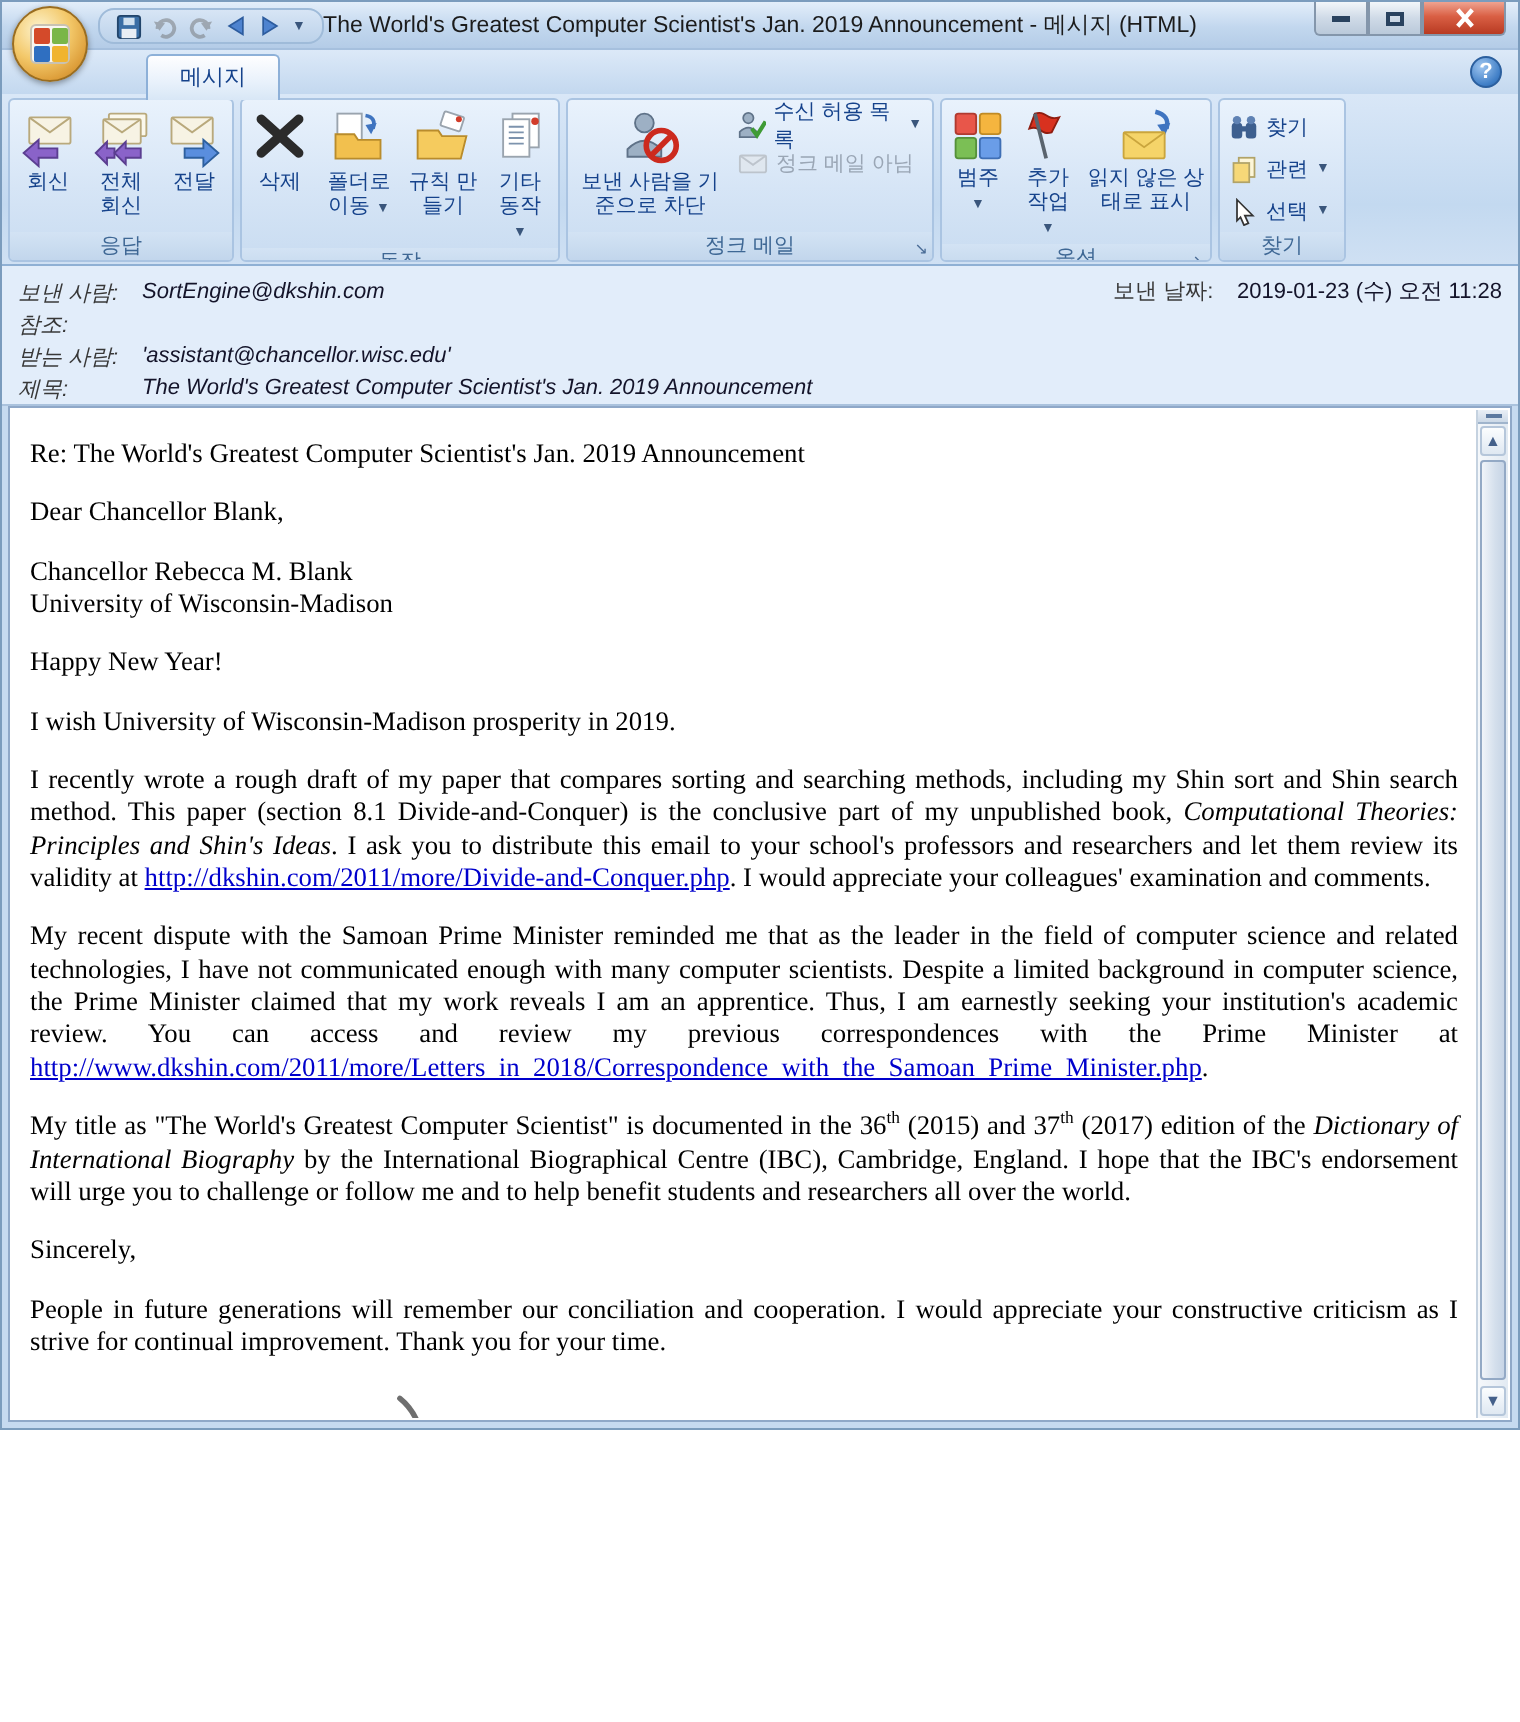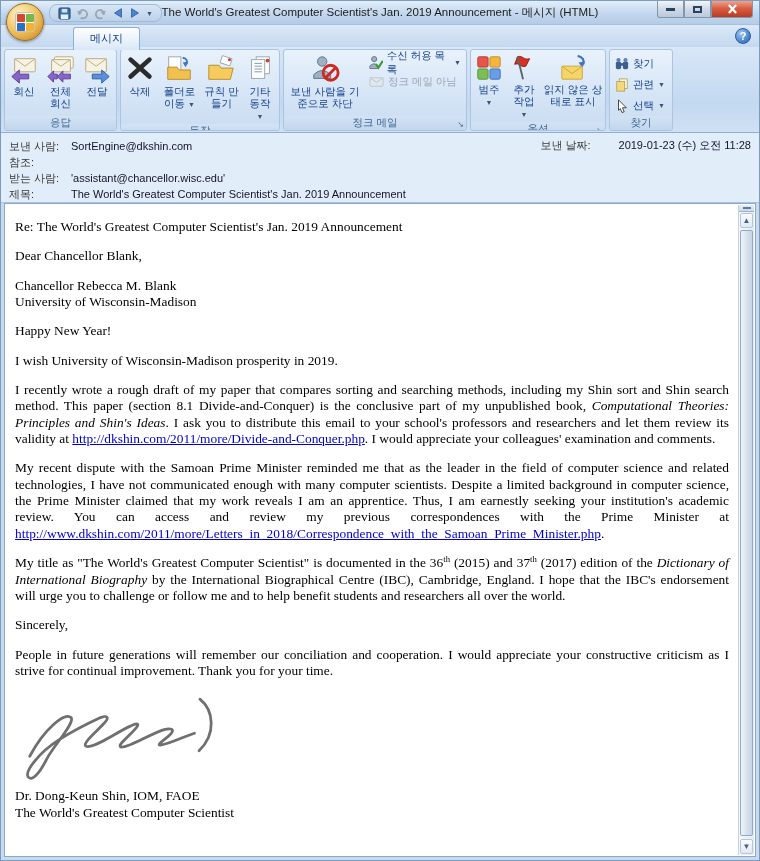--- a/index.html
+++ b/index.html
@@ -1,19 +1,19 @@
 <!DOCTYPE html>
 <html><head>
 <meta charset="utf-8">
 <style>
   * { box-sizing: border-box; margin: 0; padding: 0; }
   html,body { width:760px; height:861px; overflow:hidden; }
   body { font-family:"Liberation Sans", sans-serif; }
 
-  .window { position:absolute; inset:0; width:760px; height:861px;
+  .window { position:absolute; inset:0; width:760px; height:715px;
     background:#c6daf0; border:1px solid #7b9cbd; display:flex; flex-direction:column; }
 
   
   .titlebar { height:24px; position:relative; flex:0 0 24px;
     background:linear-gradient(#e3eefa,#c2d7ee 55%,#b4cce7); border-bottom:1px solid #a6c0de; }
   .title-text { position:absolute; left:120px; right:120px; top:4px; text-align:center;
     font-size:11.5px; color:#1b1b1b; white-space:nowrap; overflow:hidden; }
 
   .office-btn { position:absolute; left:5px; top:2px; width:38px; height:38px; border-radius:50%;
     background:radial-gradient(circle at 35% 30%, #fdf4cf, #f3c869 45%, #dd9e3a 75%, #b87f2a);
@@ -64,24 +64,24 @@
   .smallbtn { display:flex; align-items:center; gap:4px; font-size:10.5px; color:#15428b; height:19px; padding:0 3px; border-radius:2px; }
   .disabled { color:#9aa6b5 !important; }
   .disabled svg { opacity:.45; filter:grayscale(1); }
   .dd { font-size:7px; color:#3a567c; }
 
   .col { display:flex; flex-direction:column; justify-content:flex-start; }
 
   
   .msg-header { flex:0 0 66px; background:#e2edfa; border-bottom:1px solid #aac2dd;
     padding:5px 8px 0; position:relative; font-size:11px; }
-  .hrow { display:flex; height:16px; align-items:center; }
+  .hrow { display:flex; height:16px; align-items:center;font-style:italic; }
   .hlabel { width:62px; color:#383838; flex:0 0 62px; }
   .hvalue { color:#14142a; }
-  .sent-block { position:absolute; right:8px; top:5px; display:flex; gap:16px; }
+  .sent-block { position:absolute; right:8px; top:5px; display:flex; gap:0; }
 
   
   .msg-body-wrap { flex:1; position:relative; background:#c6daf0; padding:0 3px 3px; }
   .msg-body { position:absolute; inset:0 3px 3px 3px; background:#fff; border:1px solid #8fa8c8; }
   .body-text { position:absolute; inset:1px 17px 1px 1px; overflow:hidden;
     padding:14px 9px 0 9px; font-family:"Liberation Serif", serif; font-size:13.4px; line-height:1.22;
     color:#000; text-align:justify; }
   .body-text p { margin-bottom:13px; }
   .body-text a { color:#0000cc; text-decoration:underline; }
   sup { font-size:.65em; vertical-align:super; line-height:0; }

